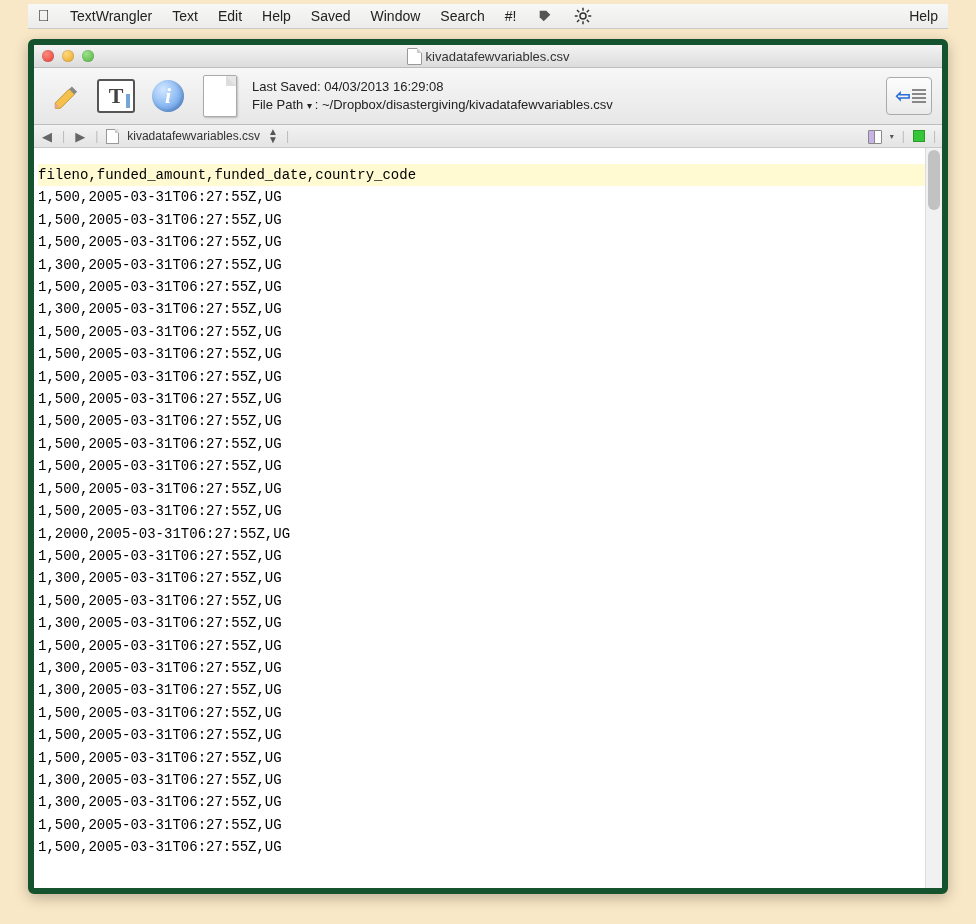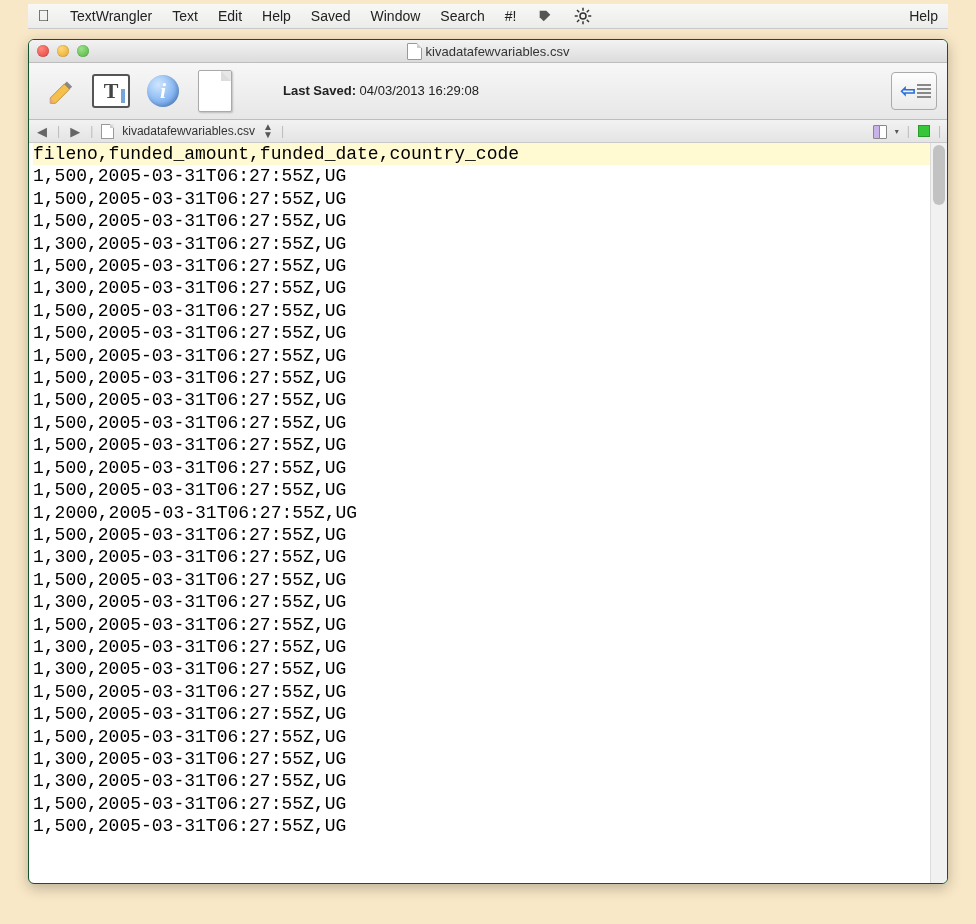--- a/index.html
+++ b/index.html
@@ -25,21 +25,21 @@
     margin: 4px 28px 0 28px;
   }
   .menubar .apple { font-size: 16px; color: #222; }
   .menubar .appname { font-weight: normal; }
   .menubar .spacer { flex: 1; }
   .menubar .menuicon { width: 18px; height: 18px; display: inline-flex; align-items:center; justify-content:center; }
 
   .window {
     margin: 10px 28px 0 28px;
     background: #fff;
-    border: 1px solid #14532d;
+    border: 6px solid #14532d;
     border-radius: 6px;
     box-shadow: 0 4px 14px rgba(0,0,0,0.25);
     overflow: hidden;
   }
   .titlebar {
     height: 22px;
     background: linear-gradient(#f3f3f3, #dcdcdc);
     border-bottom: 1px solid #bdbdbd;
     display: flex;
     align-items: center;
@@ -109,21 +109,21 @@
     width: 32px; height: 40px;
     background:#fff; border:1px solid #aaa; border-radius:2px;
     box-shadow: 1px 1px 2px rgba(0,0,0,0.2);
     position:relative;
   }
   .doc-big::after{
     content:""; position:absolute; right:0; top:0; width:0;height:0;
     border-top:10px solid #e7e7e7; border-left:10px solid #ddd;
   }
   .fileinfo { flex: 1; font-size: 13px; color:#222; line-height:1.35; }
-  .fileinfo b { font-weight:bold;margin-left:36px; }
+  .fileinfo b { font-weight:normal; }
   .fileinfo .tri { font-size:10px; }
   .toolbar-right {
     width: 44px; height: 36px;
     border:1px solid #aaa; border-radius:4px;
     background: linear-gradient(#fdfdfd,#eaeaea);
     display:flex; align-items:center; justify-content:center; gap:1px;
     position:relative;
   }
   .toolbar-right .lines{
     width:14px; display:flex; flex-direction:column; gap:2px;
@@ -158,25 +158,25 @@
   .navbar .book { width:14px; height:12px; display:inline-block; position:relative; }
   .navbar .book::before{content:"";position:absolute;left:0;top:0;width:6px;height:12px;border:1px solid #888;border-radius:1px 0 0 1px;background:#c9b2e8;}
   .navbar .book::after{content:"";position:absolute;right:0;top:0;width:6px;height:12px;border:1px solid #888;border-radius:0 1px 1px 0;background:#fff;}
   .navbar .dd{font-size:8px;color:#555;}
   .navbar .greensq{width:10px;height:10px;background:#37c637;border:1px solid #2a9a2a;}
 
   .editor-wrap { position:relative; height: 740px; display:flex; }
   .editor {
     flex:1;
     font-family: Menlo, Monaco, "Courier New", monospace;
-    font-size: 18px;
+    font-size: 14px;
     line-height: 22.4px;
     color:#000;
     overflow:hidden;
-    padding: 0 0 0 4px;
+    padding: 16px 0 0 4px;
     white-space: pre;
   }
   .editor .header-row{
     background:#fffad1;
   }
   .vscroll{
     width:16px;
     background:#f1f1f1; border-left:1px solid #dcdcdc;
     position:relative;
   }
@@ -251,20 +251,25 @@
       <div class="info-circle">i</div>
     </div>
     <div class="tbtn">
       <div class="doc-big"></div>
     </div>
     <div class="fileinfo">
       <div>
         <b>Last Saved:</b>
         <span>04/03/2013 16:29:08</span>
       </div>
+      <div>
+        <b>File Path</b>
+        <span class="tri"> ▾ </span>:
+        <span>~/Dropbox/disastergiving/kivadatafewvariables.csv</span>
+      </div>
     </div>
     <div class="toolbar-right">
       <span class="arrow">⇦</span>
       <div class="lines">
           <span></span>
           <span></span>
           <span></span>
           <span></span>
         </div>
     </div>

